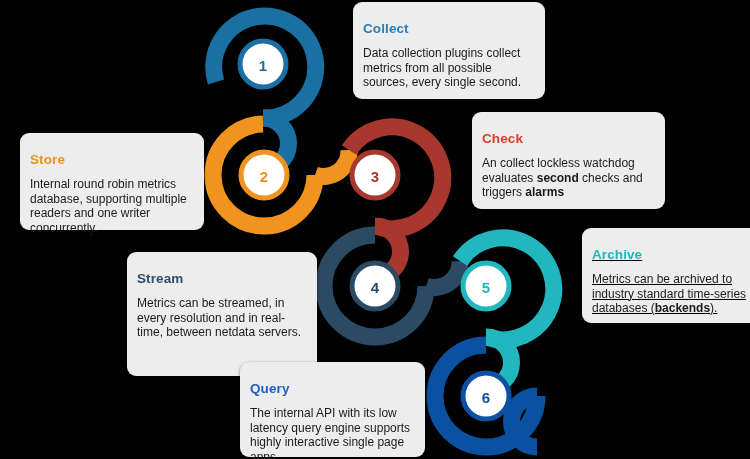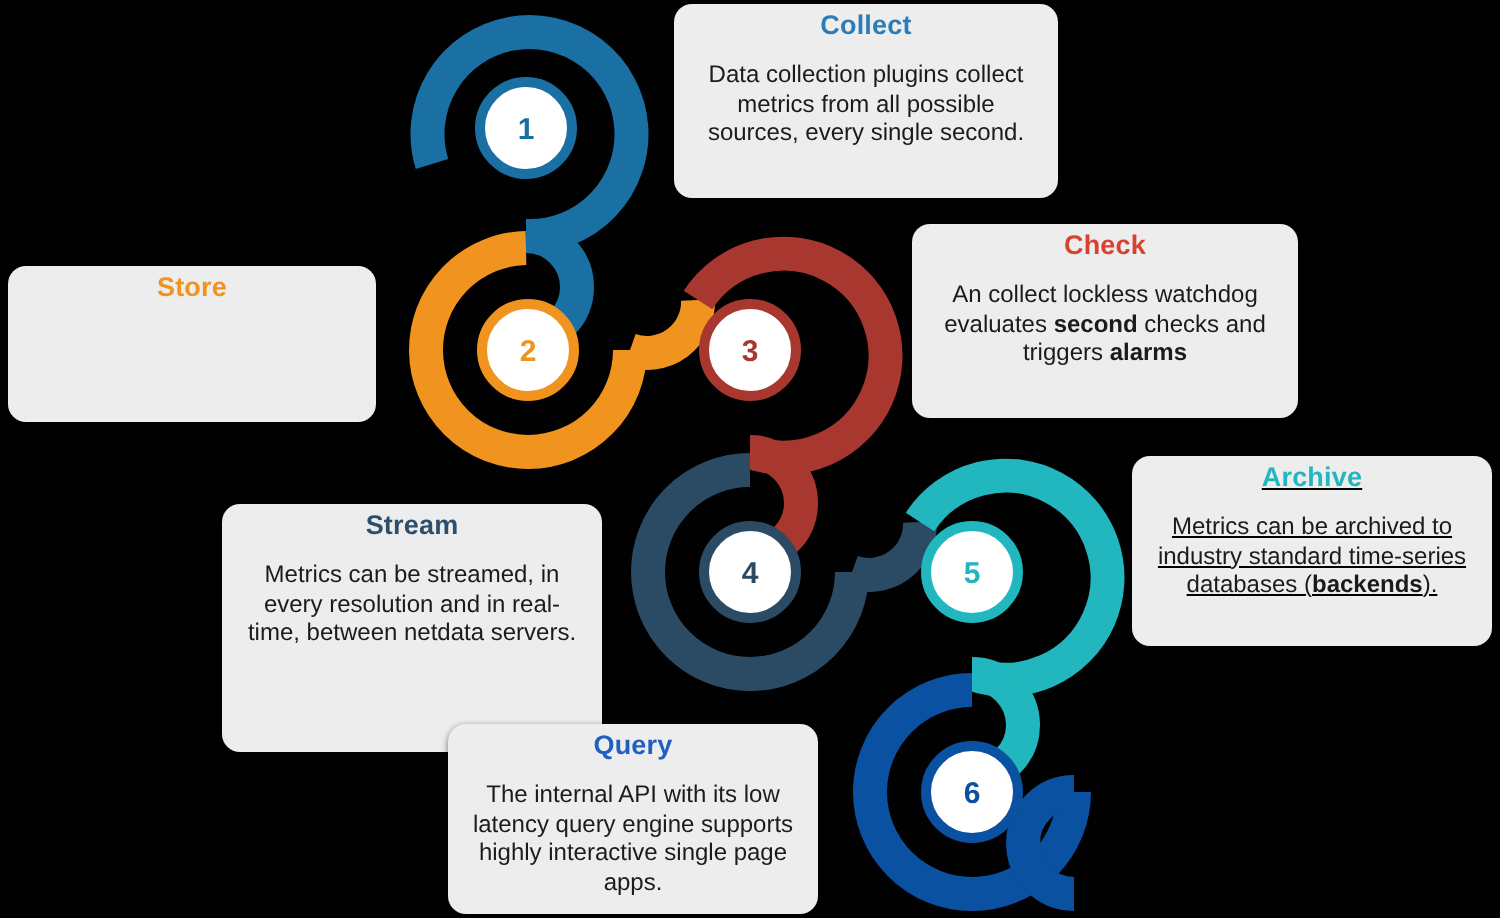--- a/index.html
+++ b/index.html
@@ -26,41 +26,41 @@
     position: absolute;
     left: 0; top: 0;
     width: 750px;
     height: 459px;
   }
   .card {
     position: absolute;
     background: #ededed;
     border-radius: 9px;
     box-sizing: border-box;
-    padding: 0 10px 10px 10px;
+    padding: 16px 10px 10px 10px;
     box-shadow: 0 1px 3px rgba(0,0,0,0.55);
-    text-align: center;
+    margin-left: 16px;
   }
   .card-title {
     font-size: 13.5px;
     font-weight: bold;
     line-height: 16px;
     margin: 3px 0 9px 0;
     letter-spacing: 0.1px;
   }
   .card-body {
     font-size: 12px;
     line-height: 14.5px;
     color: #1b1b1b;
   }
   .card-body b { font-weight: bold; }
 
   
   #card-collect  { left: 337px; top: 2px;   width: 192px; height: 97px; }
-  #card-store    { left: 4px;   top: 133px; width: 184px; height: 78px; }
+  #card-store    { left: 4px;   top: 133px; width: 184px; height: 97px; }
   #card-check    { left: 456px; top: 112px; width: 193px; height: 97px; }
   #card-stream   { left: 111px; top: 252px; width: 190px; height: 124px; }
   #card-archive  { left: 566px; top: 228px; width: 180px; height: 95px; text-decoration: underline; }
   #card-query    { left: 224px; top: 362px; width: 185px; height: 95px; }
 
   .num-label {
     font-size: 15px;
     font-weight: bold;
     font-family: "Liberation Sans", sans-serif;
     dominant-baseline: central;
@@ -120,20 +120,21 @@
     </g>
   </svg>
 
   <div class="card" id="card-collect">
     <div class="card-title" style="color:#2b7cb8">Collect</div>
     <div class="card-body">Data collection plugins collect metrics from all possible sources, every single second.</div>
   </div>
 
   <div class="card" id="card-store">
     <div class="card-title" style="color:#f0931f">Store</div>
+    <div class="card-body">Internal round robin metrics database, supporting multiple readers and one writer concurrently.</div>
   </div>
 
   <div class="card" id="card-check">
     <div class="card-title" style="color:#d8412f">Check</div>
     <div class="card-body"><span>An collect lockless watchdog evaluates </span><b>second</b><span> checks and triggers </span><b>alarms</b></div>
   </div>
 
   <div class="card" id="card-stream">
     <div class="card-title" style="color:#2e4e6e">Stream</div>
     <div class="card-body">Metrics can be streamed, in every resolution and in real-time, between netdata servers.</div>

